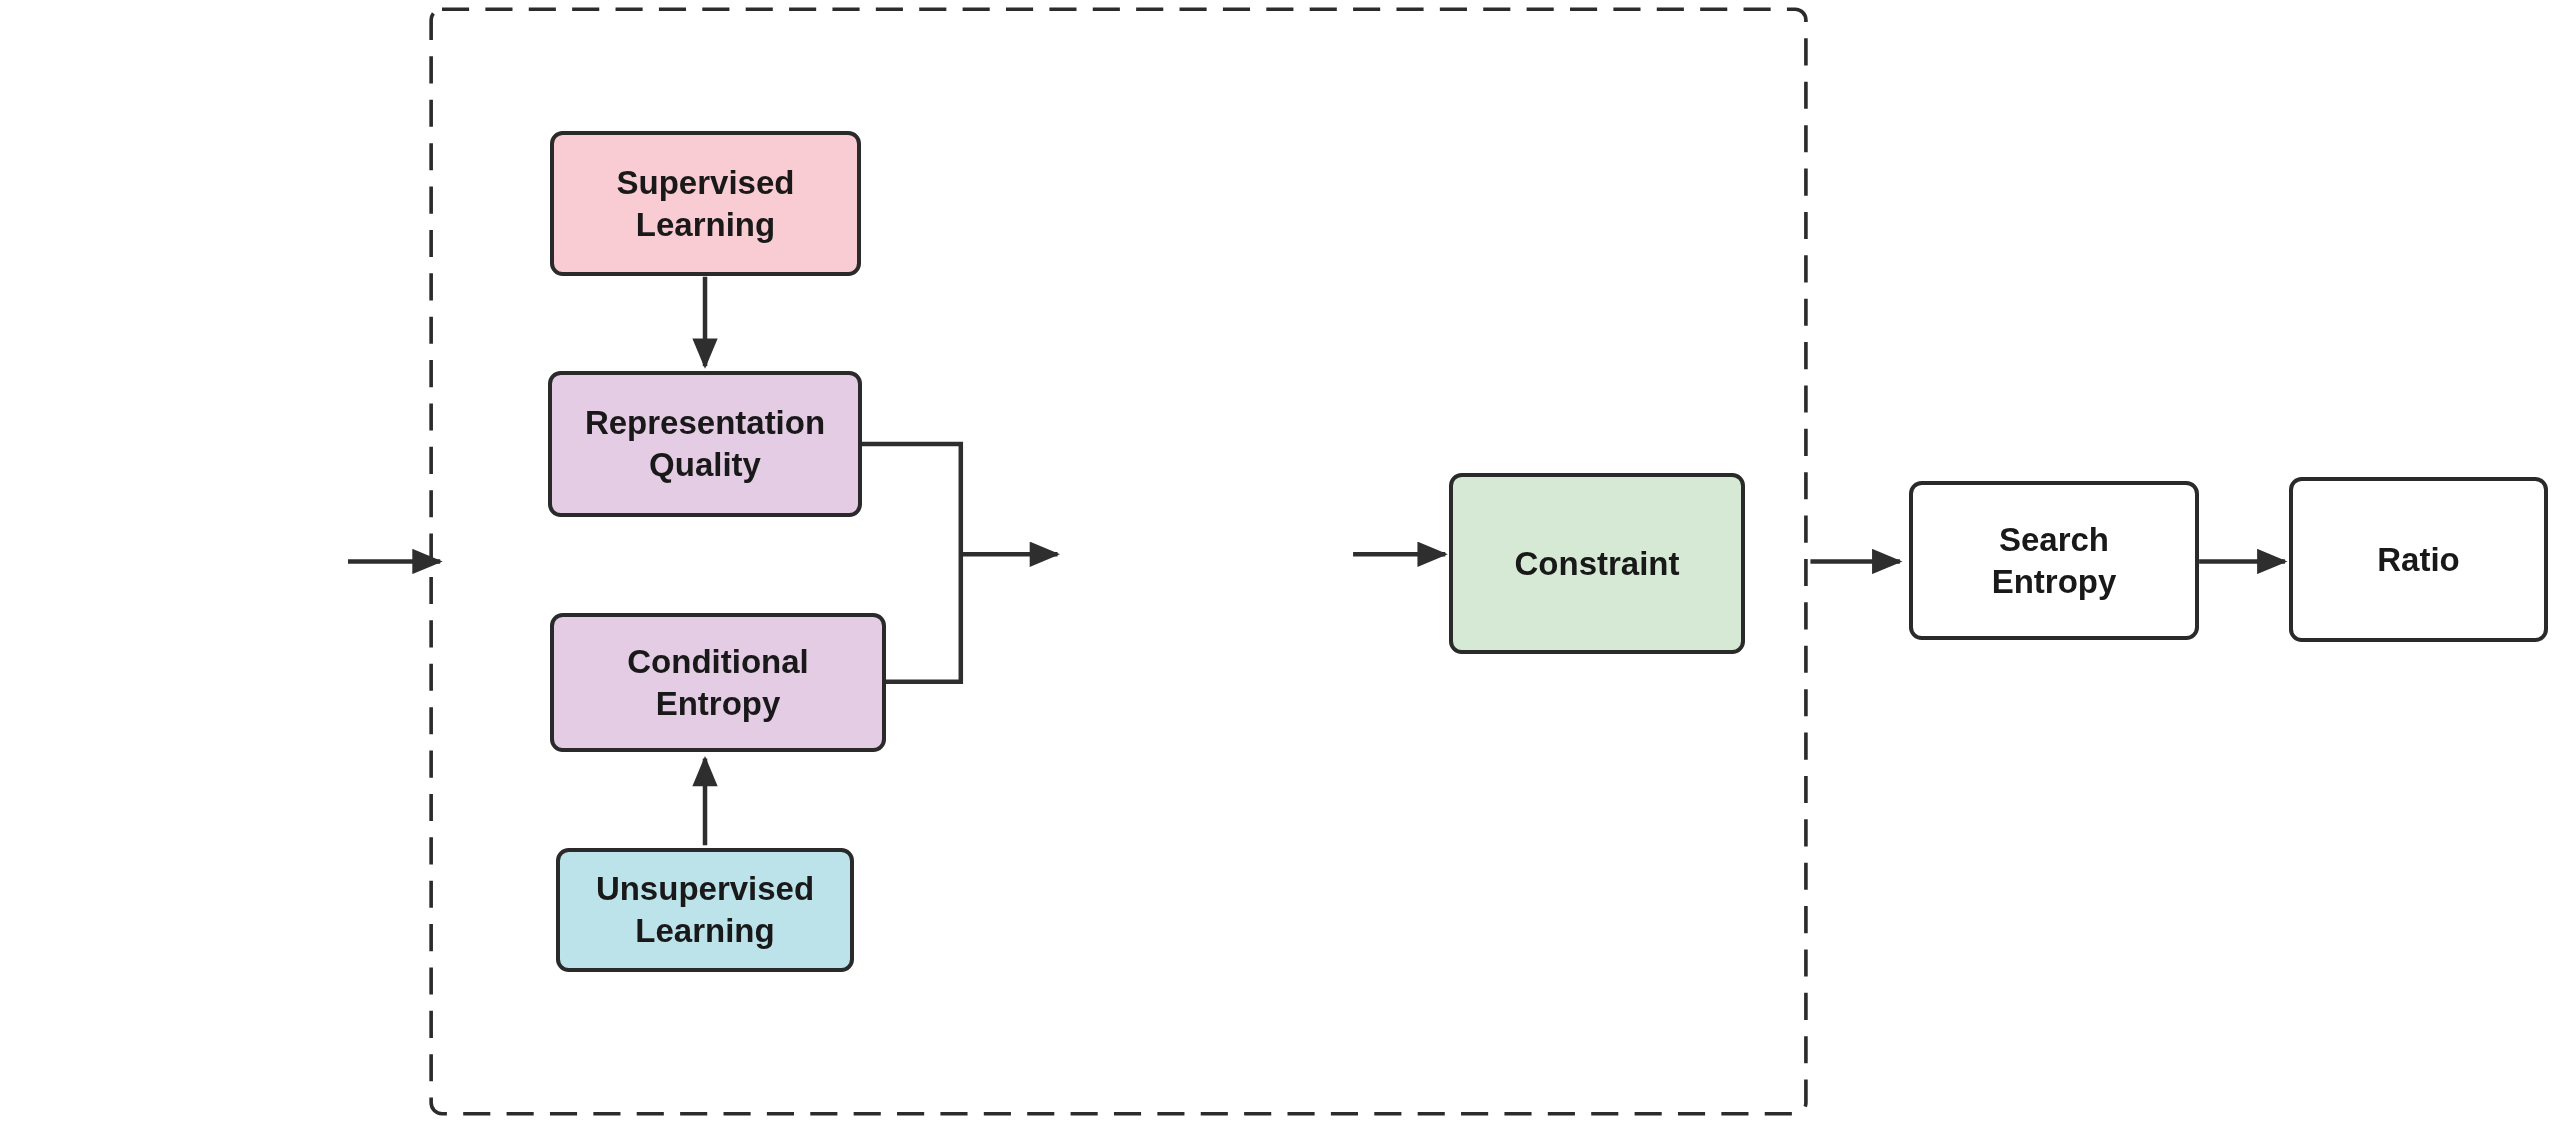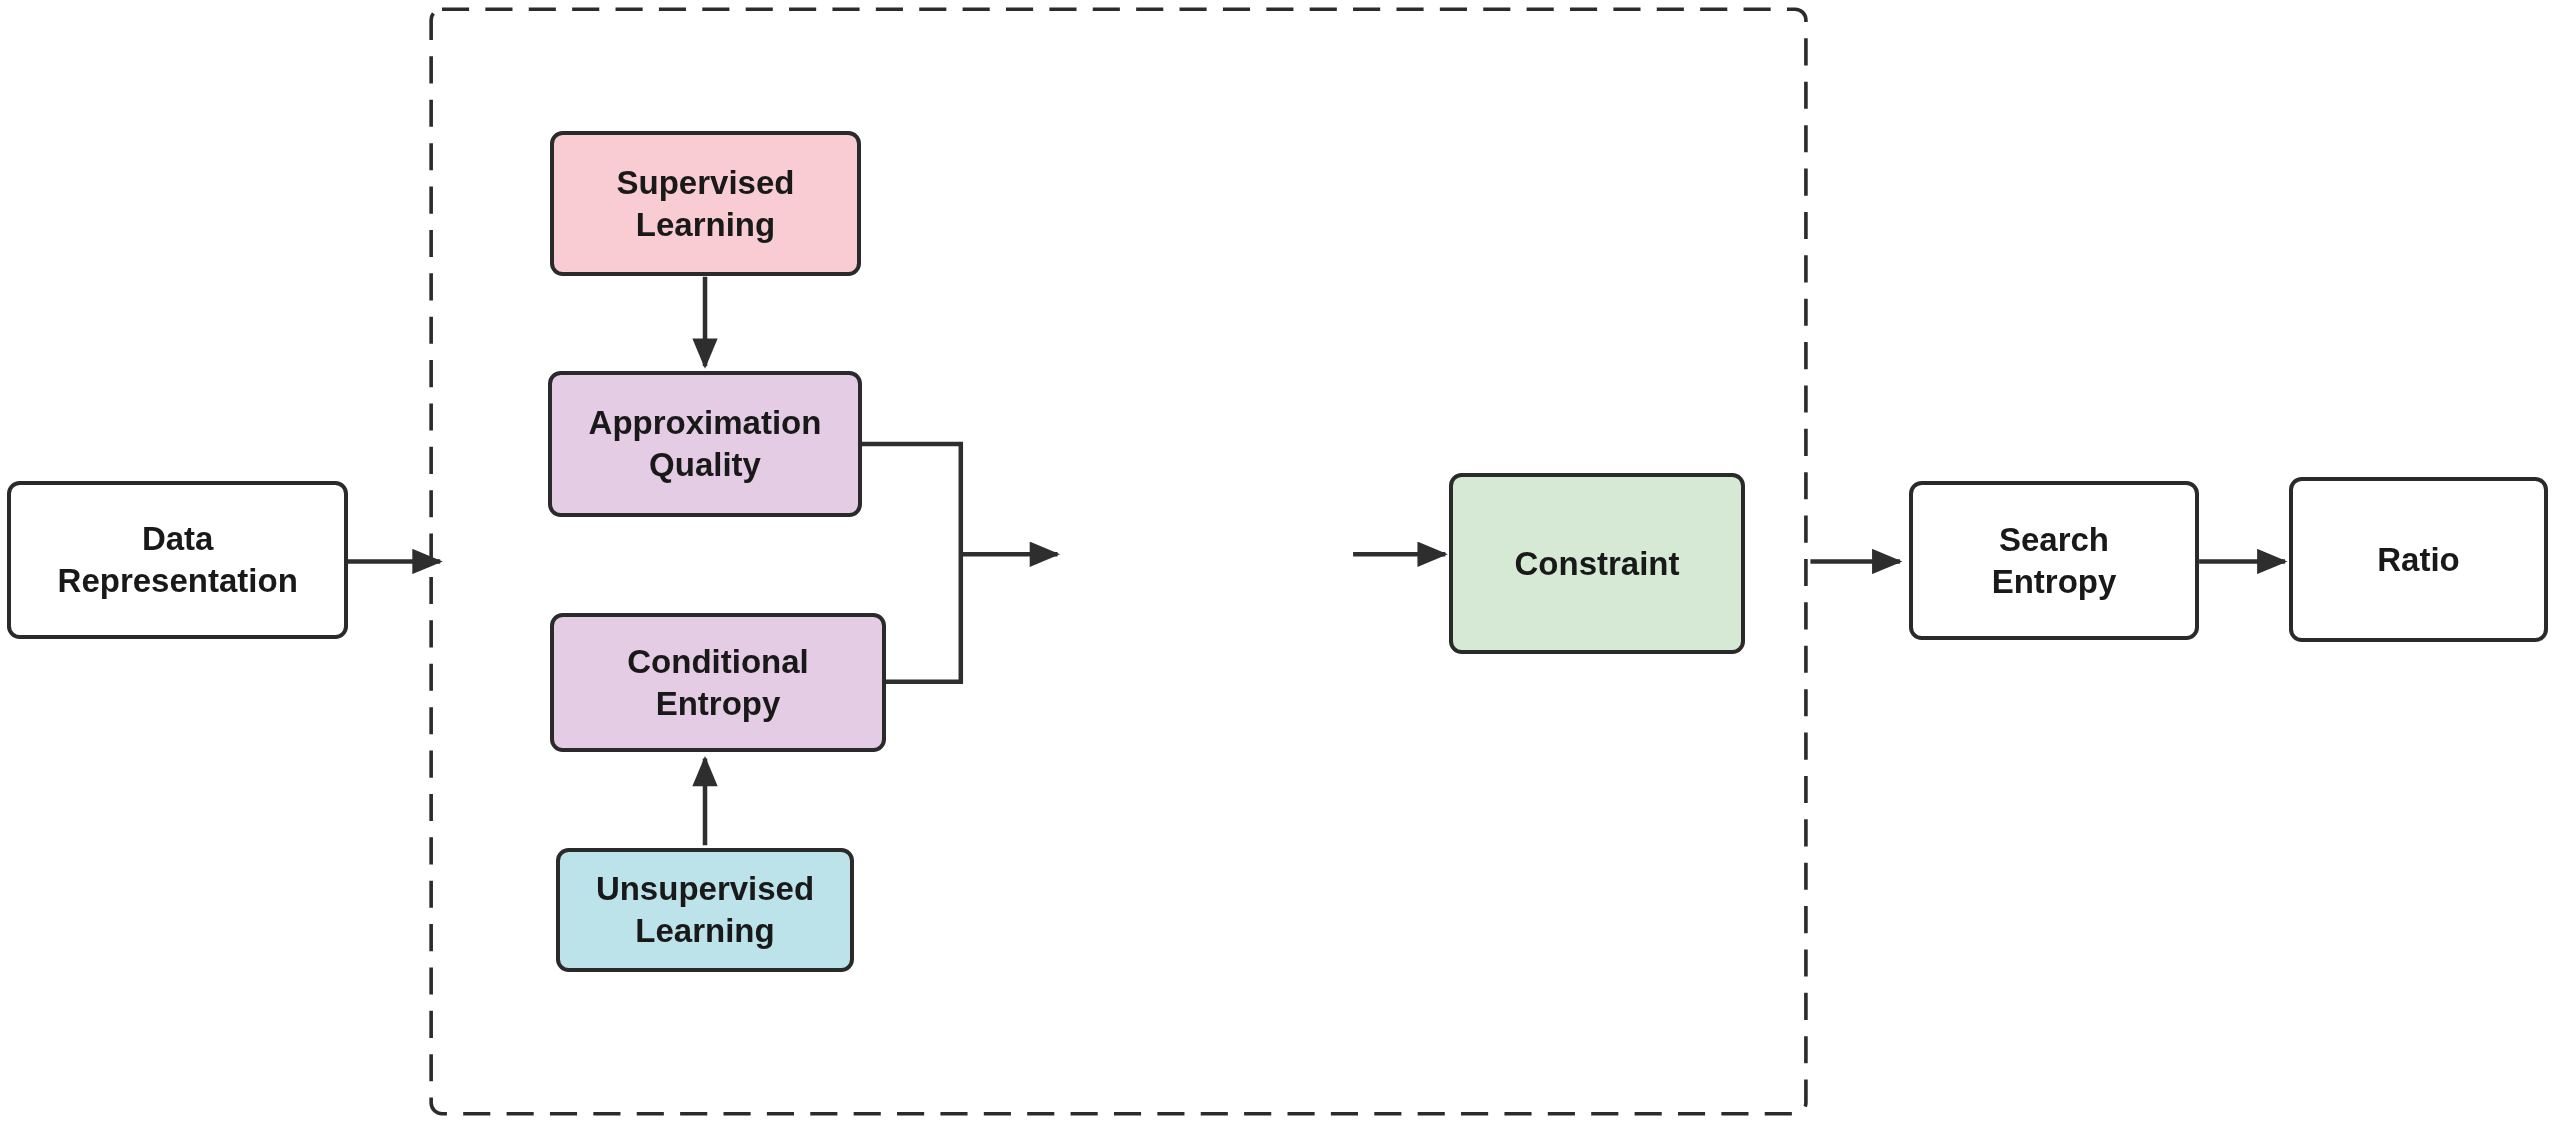--- a/index.html
+++ b/index.html
@@ -50,32 +50,28 @@
 
     <path d="M1063,613 H1170" fill="none" stroke="#2e2e2e" stroke-width="5" marker-end="url(#arrow)"></path>
 
     <path d="M1497,613 H1599" fill="none" stroke="#2e2e2e" stroke-width="5" marker-end="url(#arrow)"></path>
 
     <path d="M2003,621 H2102" fill="none" stroke="#2e2e2e" stroke-width="5" marker-end="url(#arrow)"></path>
 
     <path d="M2433,621 H2528" fill="none" stroke="#2e2e2e" stroke-width="5" marker-end="url(#arrow)"></path>
   </svg>
 
-  <div class="node" id="n-datarep" style="background-color: rgb(255, 255, 255);">
-    <span class="node-label">Data
-Representation</span>
-  </div>
 
   <div class="node" id="n-sl" style="background-color: rgb(248, 204, 210);">
     <span class="node-label">Supervised
 Learning</span>
   </div>
 
   <div class="node" id="n-aq" style="background-color: rgb(227, 204, 228);">
-    <span class="node-label">Approximation
+    <span class="node-label">Representation
 Quality</span>
   </div>
 
   <div class="node" id="n-ce" style="background-color: rgb(227, 204, 228);">
     <span class="node-label">Conditional
 Entropy</span>
   </div>
 
   <div class="node" id="n-ul" style="background-color: rgb(188, 226, 234);">
     <span class="node-label">Unsupervised

